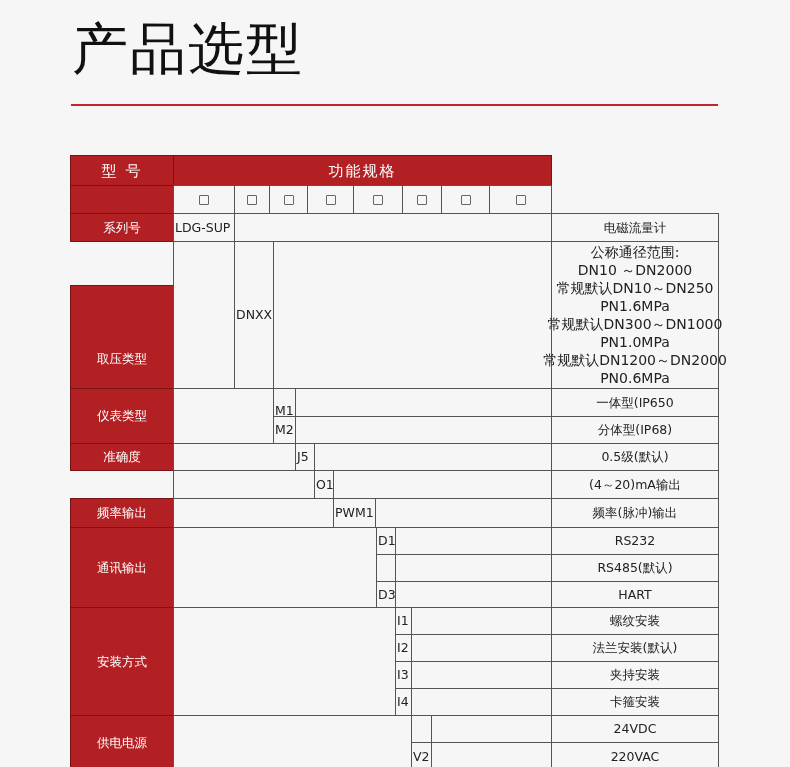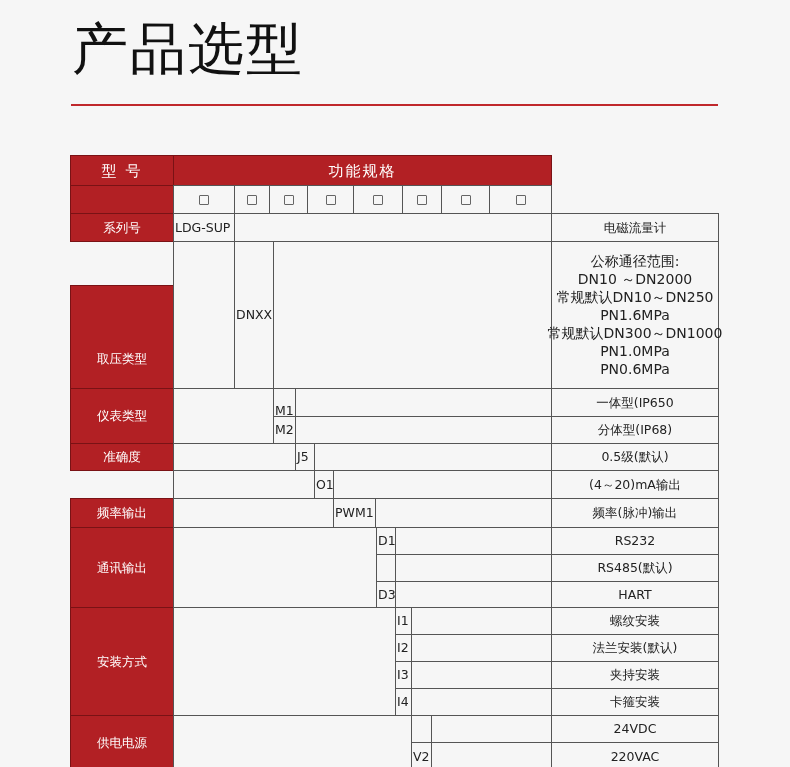--- a/index.html
+++ b/index.html
@@ -63,20 +63,21 @@
   <div class="c w" style="left:173px;top:241px;width:62px;height:148px;"></div>
   <div class="c w code" style="left:234px;top:241px;width:40px;height:148px;">DNXX</div>
   <div class="c w" style="left:273px;top:241px;width:279px;height:148px;"></div>
   <div class="c w desc-multi" style="left:551px;top:241px;width:168px;height:148px;">
     <span>公称通径范围:</span>
     <span>DN10 ～DN2000</span>
     <span>常规默认DN10～DN250</span>
     <span>PN1.6MPa</span>
     <span>常规默认DN300～DN1000</span>
     <span>PN1.0MPa</span>
+    <span>常规默认DN1200～DN2000</span>
     <span>PN0.6MPa</span>
   </div>
 
   <div class="c red" style="left:70px;top:388px;width:104px;height:56px;">仪表类型</div>
   <div class="c w" style="left:173px;top:388px;width:101px;height:56px;"></div>
   <div class="c w code" style="left:273px;top:388px;width:23px;height:46px;">M1</div>
   <div class="c w code" style="left:273px;top:416px;width:23px;height:28px;">M2</div>
   <div class="c w" style="left:295px;top:388px;width:257px;height:29px;"></div>
   <div class="c w" style="left:295px;top:416px;width:257px;height:28px;"></div>
   <div class="c w" style="left:551px;top:388px;width:168px;height:29px;">一体型(IP650</div>

